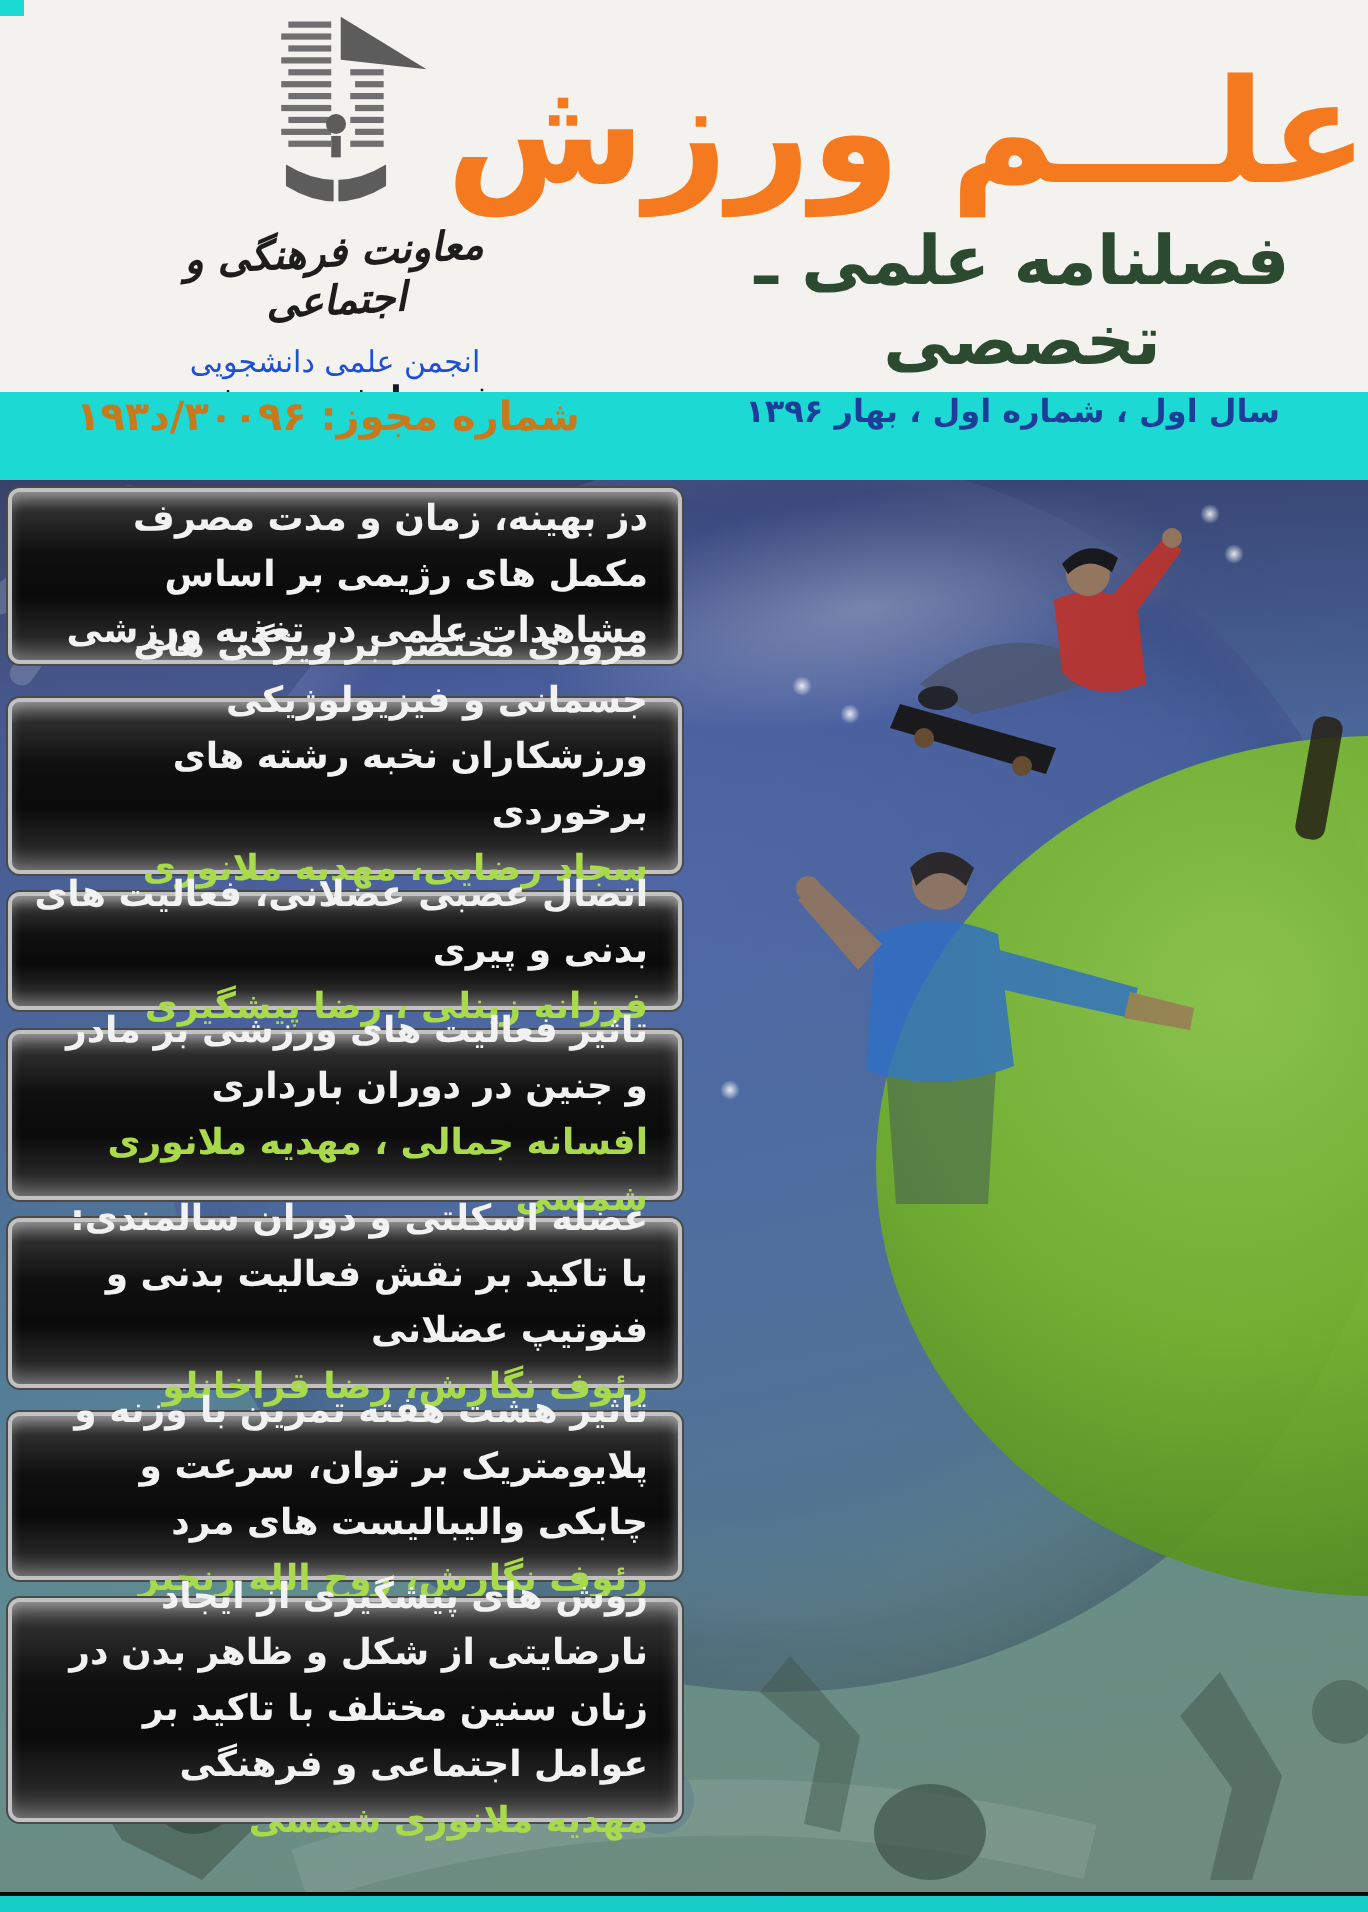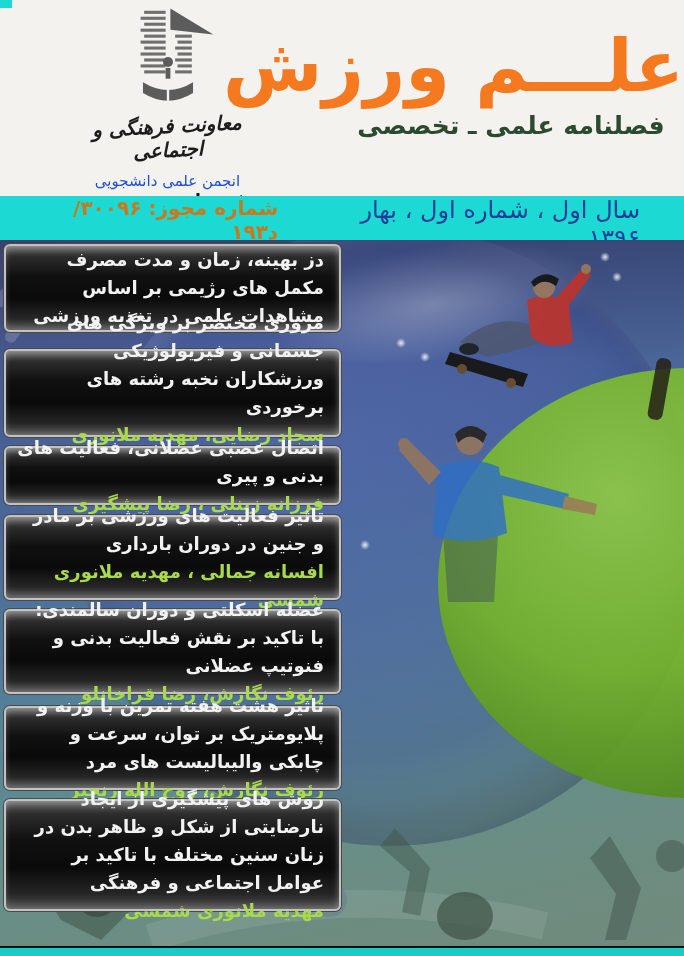--- a/index.html
+++ b/index.html
@@ -14,29 +14,29 @@
   .logo-block{position:absolute;left:55px;top:6px;width:225px;text-align:center;color:#15152b;}
   .logo-icon{display:block;margin:0 auto;}
   .calligraphy{font-size:20px;font-weight:bold;font-style:italic;color:#1d1d1d;transform:rotate(-3deg);margin-top:-4px;}
   .org1{font-size:15px;margin-top:10px;color:#1d4ed8;}
   .org2{font-size:17px;font-weight:bold;color:#15152b;}
   .title-block{position:absolute;left:338px;top:0;width:346px;text-align:center;margin-top:12px;}
   .mag-title{
     margin:6px 0 0 0;direction:rtl;font-size:72px;line-height:1.35;
     font-weight:bold;color:#f5791e;letter-spacing:-1px;white-space:nowrap;
   }
-  .mag-subtitle{direction:rtl;font-size:25px;font-weight:bold;color:#2b4a2f;margin-top:-4px;}
+  .mag-subtitle{direction:rtl;font-size:34px;font-weight:bold;color:#2b4a2f;margin-top:-4px;}
   
   .info-bar{
     position:absolute;left:0;top:196px;width:684px;height:44px;background:#1cd9d3;
     display:flex;align-items:flex-start;justify-content:space-between;
     box-sizing:border-box;padding:0 44px 0 38px;
   }
   .license{direction:rtl;font-size:20px;font-weight:bold;color:#c9791c;}
-  .issue{direction:rtl;font-size:24px;font-weight:normal;color:#1c3e99;margin-left:39px;}
+  .issue{direction:rtl;font-size:16px;font-weight:bold;color:#1c3e99;margin-left:39px;}
   
   .body{
     position:absolute;left:0;top:240px;width:684px;height:832px;overflow:hidden;
     background:linear-gradient(168deg,#47517f 0%,#475a92 14%,#4b6899 30%,#537d98 46%,
                #5e8a91 58%,#698e85 70%,#6f8b7e 82%,#748a7e 100%);
   }
   .top-shade{position:absolute;left:0;top:0;width:100%;height:120px;
     background:linear-gradient(180deg,rgba(20,25,50,.28),rgba(20,25,50,0));}
   .sphere{position:absolute;left:80px;top:-14px;width:620px;height:620px;border-radius:50%;
     background:radial-gradient(circle at 42% 36%,rgba(82,104,175,.55) 0%,rgba(73,93,165,.48) 38%,

